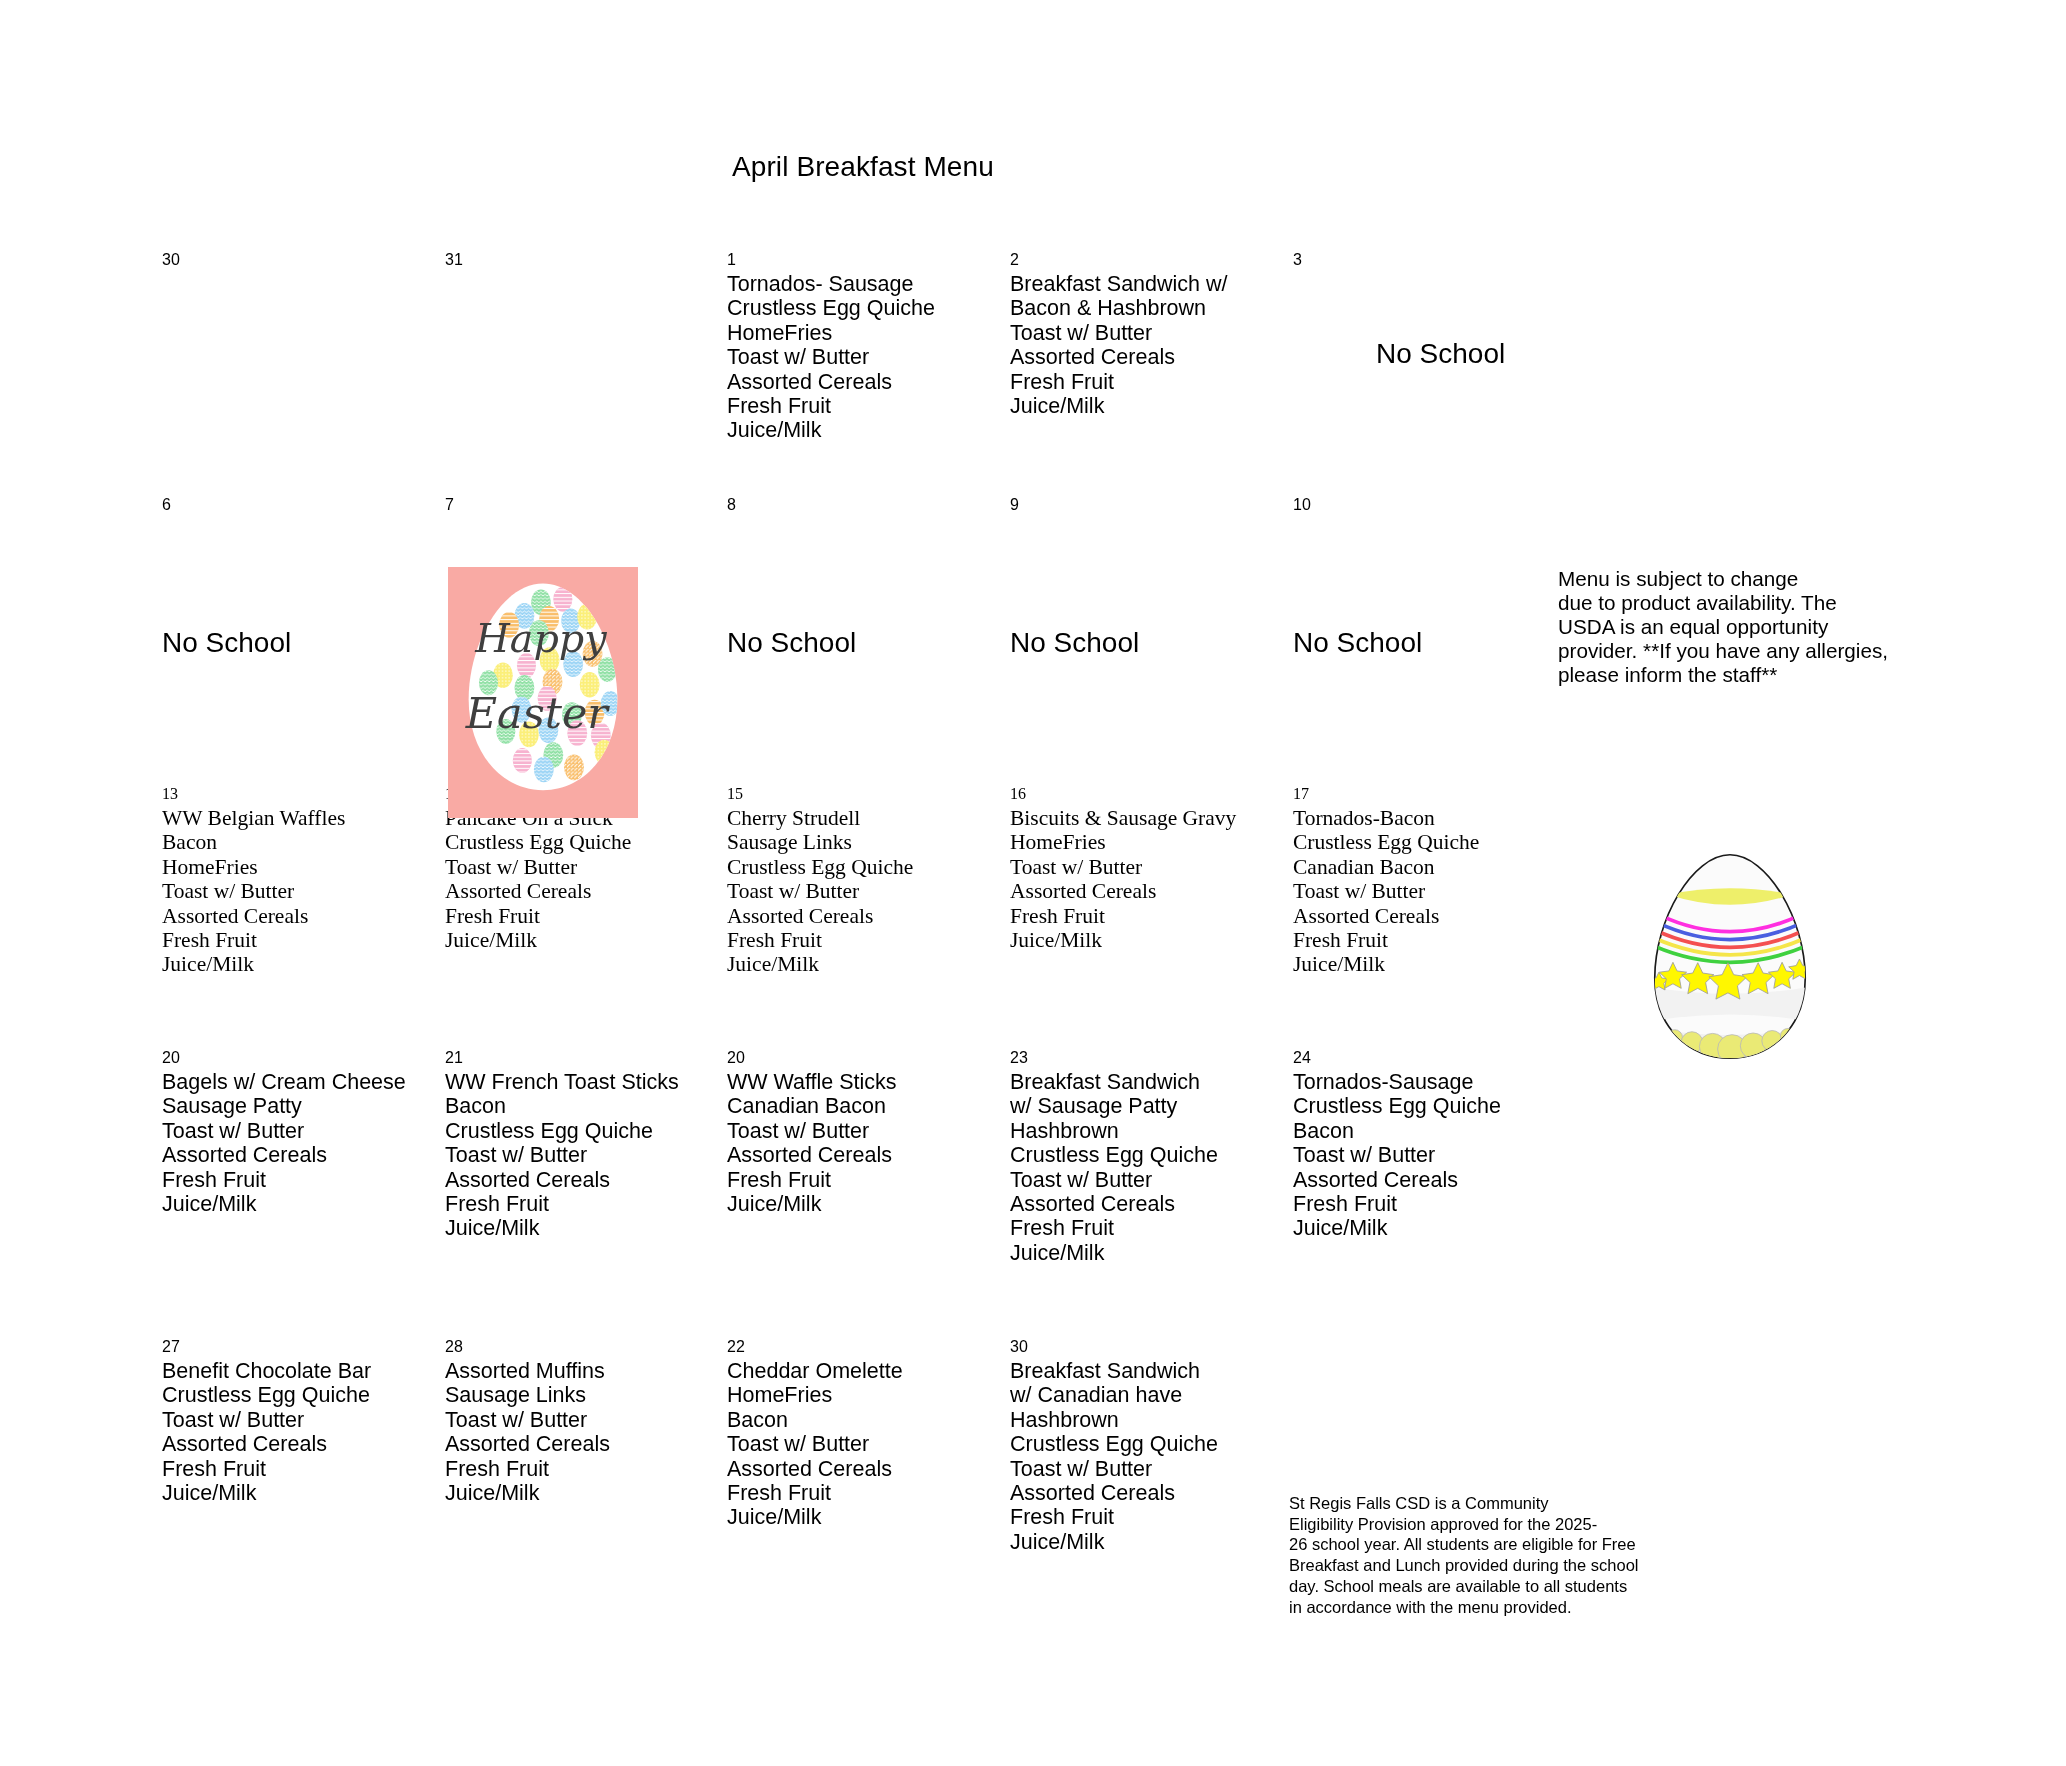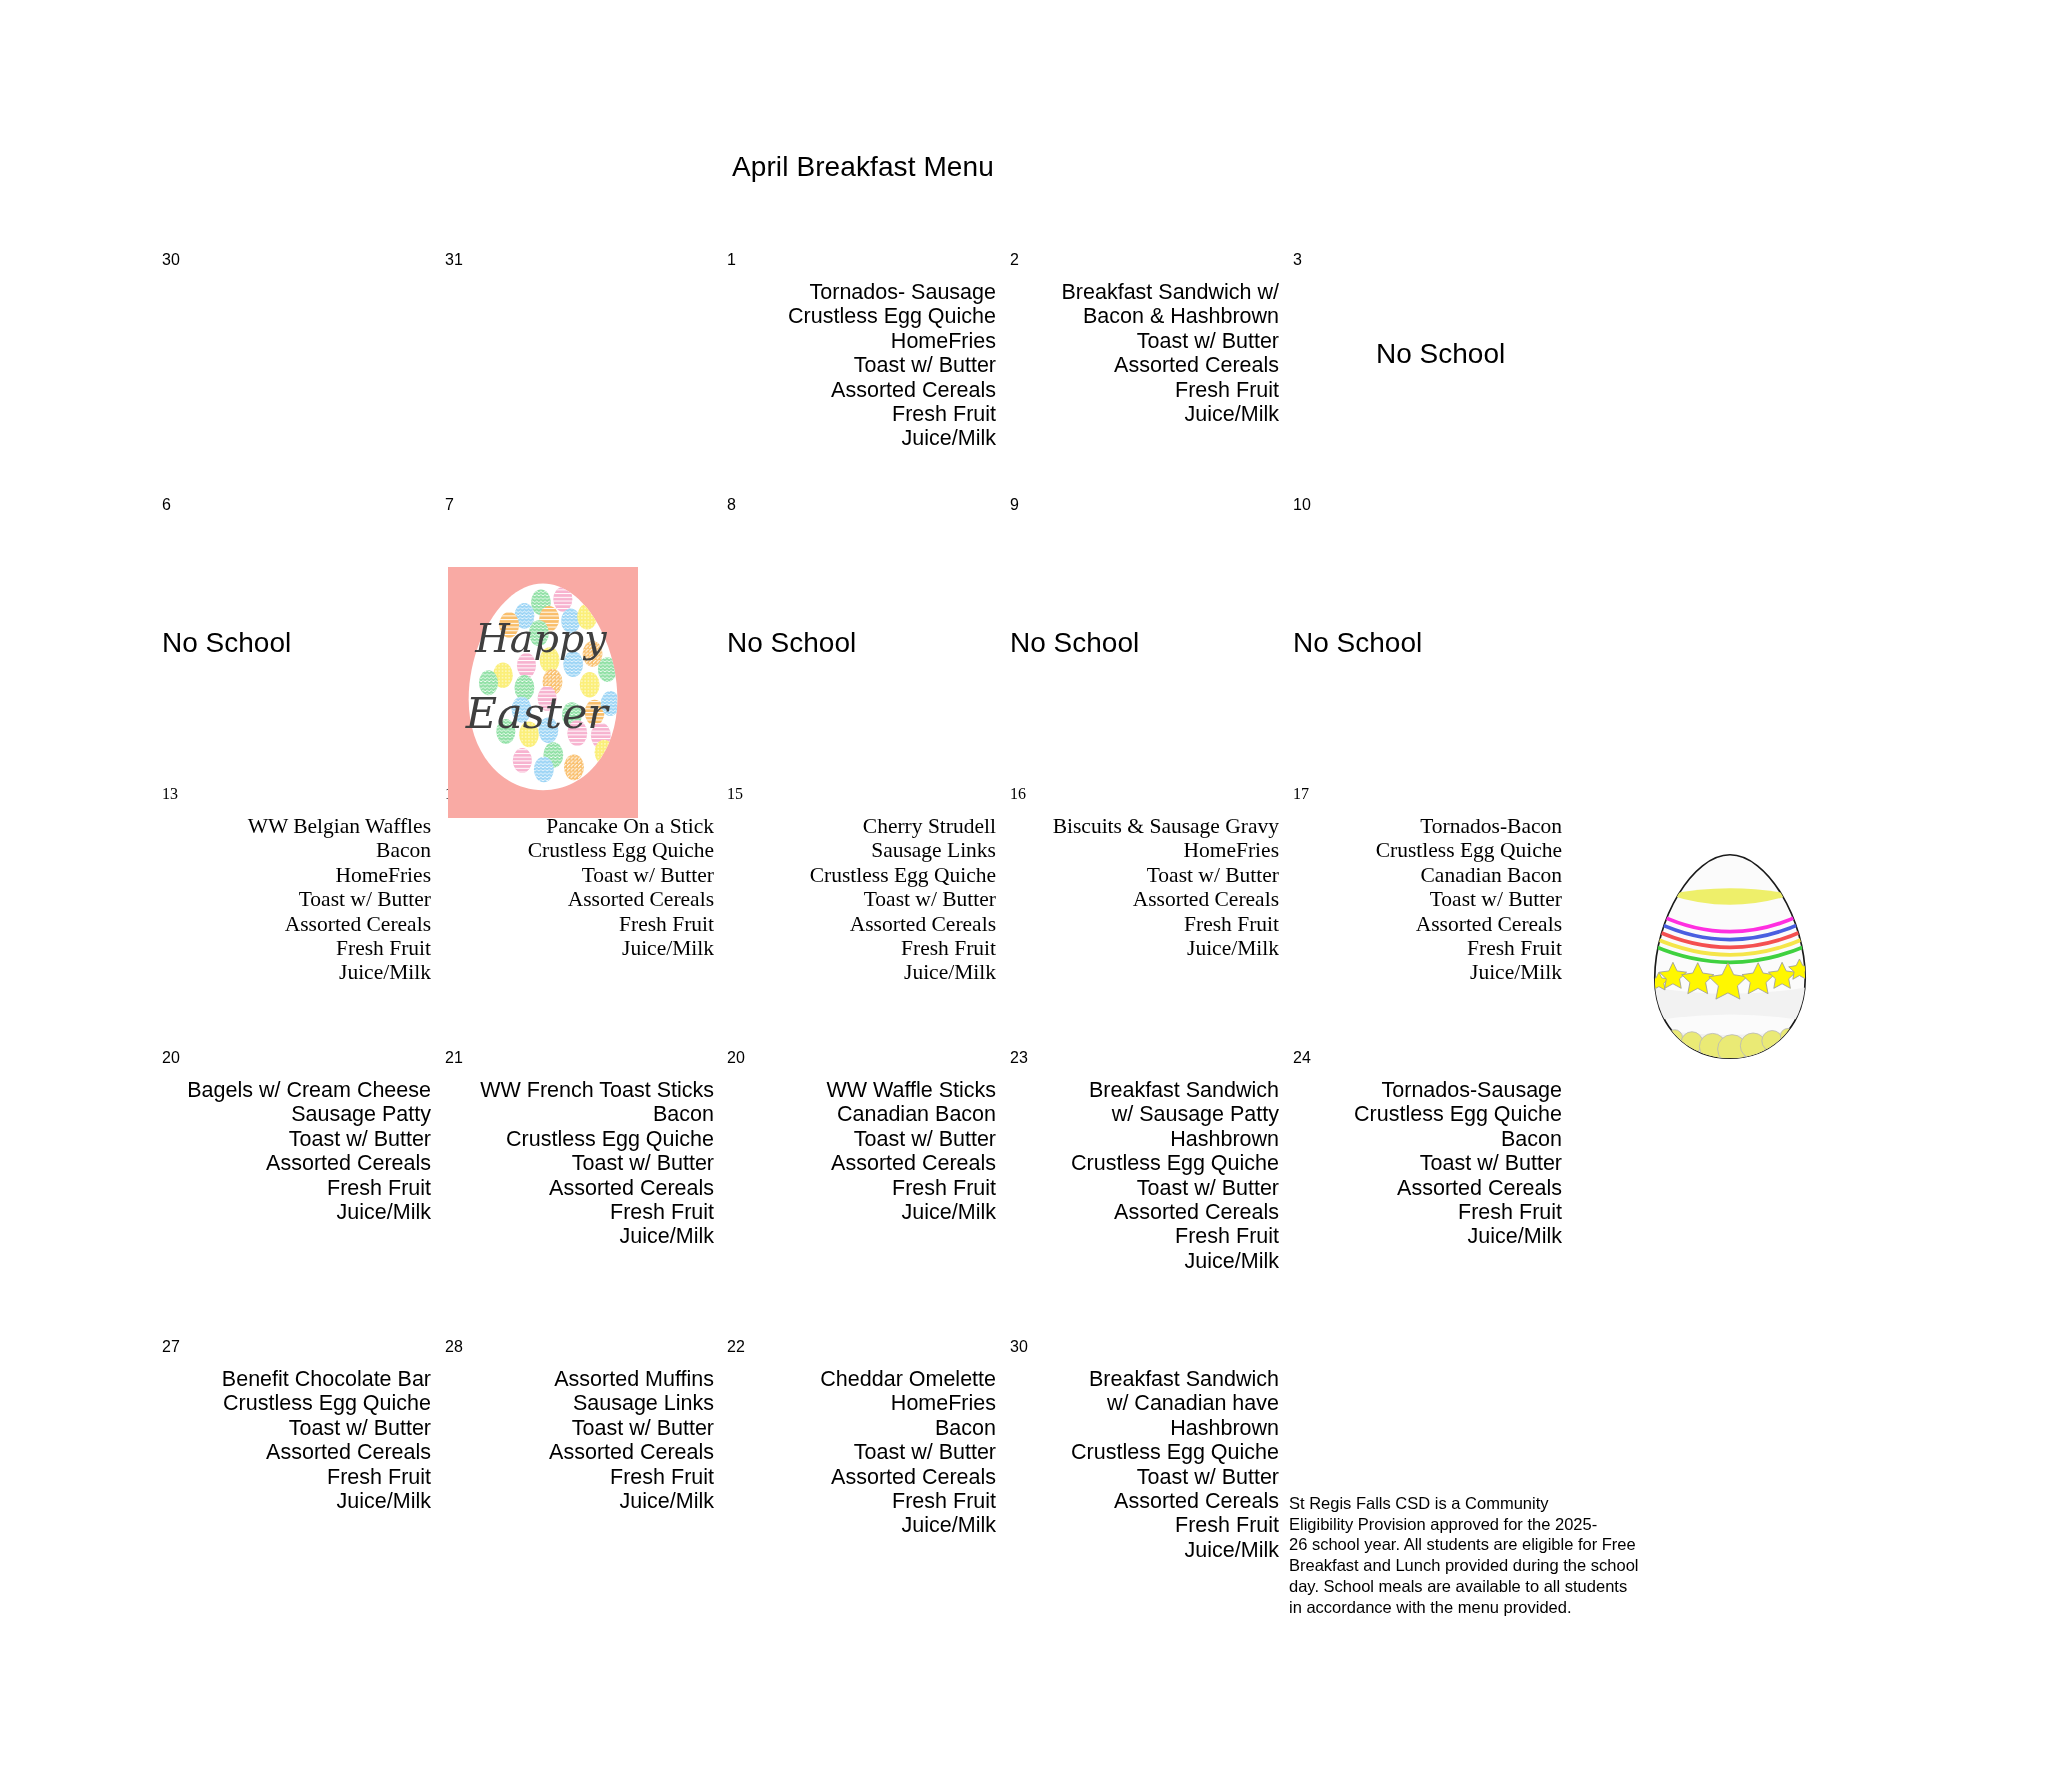--- a/index.html
+++ b/index.html
@@ -69,24 +69,23 @@
     position: absolute;
     top: 0;
     width: 277px;
   }
   .daynum {
     font-size: 16px;
     line-height: 24px;
     white-space: nowrap;
   }
   .items {
-    margin: 8px;
+    margin: 0;
     padding: 0;
     list-style: none;
-    text-align: right;
   }
   .items li {
     font-size: 21.5px;
     line-height: 24.4px;
     white-space: nowrap;
   }
   .noschool {
     font-size: 28px;
     line-height: 24.4px;
     white-space: nowrap;
@@ -529,20 +528,25 @@
           <circle cx="215" cy="484" r="35"></circle>
           <circle cx="266" cy="476" r="31"></circle>
           <circle cx="312" cy="464" r="25"></circle>
           <circle cx="350" cy="452" r="18"></circle>
           <circle cx="378" cy="436" r="10"></circle>
         </g>
       </g>
     </svg>
   </div>
 
+  <div class="note note-change">Menu is subject to change
+due to product availability. The
+USDA is an equal opportunity
+provider. **If you have any allergies,
+please inform the staff**</div>
   <div class="note note-cep">St Regis Falls CSD is a Community
 Eligibility Provision approved for the 2025-
 26 school year. All students are eligible for Free
 Breakfast and Lunch provided during the school
 day. School meals are available to all students
 in accordance with the menu provided.</div>
 
 </div>
 
 

